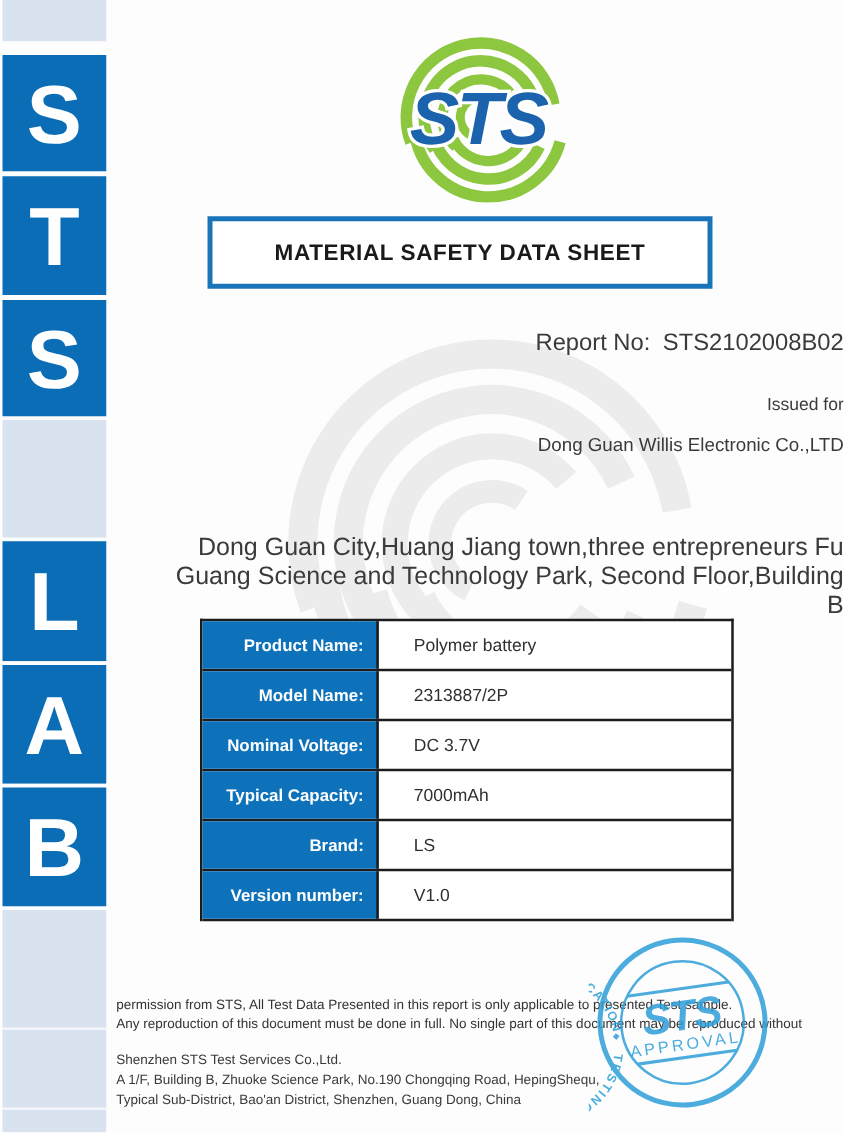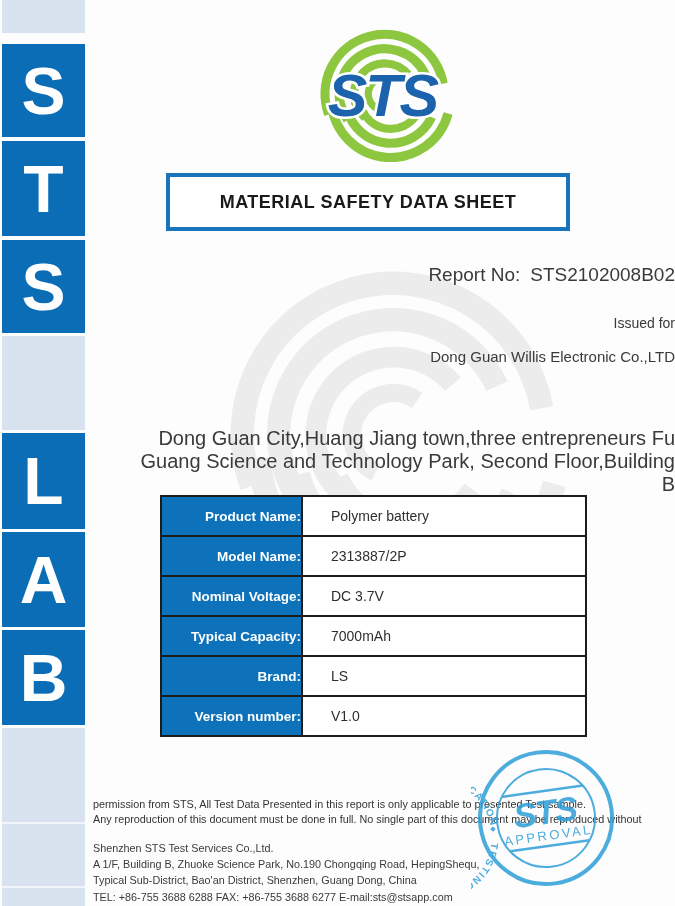--- a/index.html
+++ b/index.html
@@ -29,21 +29,21 @@
   .report-line{top:264px;font-size:19px;}
   .report-line .num{margin-left:10px;}
   .issued-line{top:315px;font-size:14px;}
   .customer-line{top:348px;font-size:15px;}
   .addr-block{top:393px;font-size:20px;line-height:23px;margin-top:34px;}
 
   
   .ptable{position:absolute;left:90px;top:495px;width:423px;border:2px solid #1c1c1c;border-bottom:none;background:#fff;}
   .trow{display:flex;height:38px;border-bottom:2px solid #1c1c1c;}
   .tlabel{width:141px;background:#0d72ba;color:#fff;font-weight:bold;font-size:13.5px;
-    display:flex;align-items:center;justify-content:flex-end;padding-right:0;box-sizing:border-box;
+    display:flex;align-items:center;justify-content:flex-end;padding-right:10px;box-sizing:border-box;
     border-right:2px solid #1c1c1c;}
   .tvalue{flex:1;color:#2f2f2f;font-size:14px;display:flex;align-items:center;padding-left:28px;}
 
   
   .disclaimer{position:absolute;left:23px;top:797px;font-size:10.8px;line-height:15px;color:#333;white-space:nowrap;}
   .footer-block{position:absolute;left:23px;top:840px;font-size:10.8px;line-height:16.2px;color:#3a3a3a;white-space:nowrap;}
 
   
   .stamp{position:absolute;left:471px;top:743px;width:150px;height:150px;z-index:3;opacity:.86;color:#2f9fd8;}
 </style>
@@ -136,21 +136,20 @@
 
     <div class="disclaimer">
       <div>permission from STS, All Test Data Presented in this report is only applicable to presented Test sample.</div>
       <div>Any reproduction of this document must be done in full. No single part of this document may be reproduced without</div>
     </div>
 
     <div class="footer-block">
       <div>Shenzhen STS Test Services Co.,Ltd.</div>
       <div>A 1/F, Building B, Zhuoke Science Park, No.190 Chongqing Road, HepingShequ,</div>
       <div>Typical Sub-District, Bao'an District, Shenzhen, Guang Dong, China</div>
-      <div>TEL: +86-755 3688 6288  FAX: +86-755 3688 6277  E-mail:sts@stsapp.com</div>
     </div>
   </div>
 
   <svg class="stamp" viewBox="0 0 150 150">
     <g transform="rotate(-8 75 75)" fill="none" stroke="currentColor">
       <circle cx="75" cy="75" r="66" stroke-width="4"></circle>
       <circle cx="75" cy="75" r="49" stroke-width="2"></circle>
       <path id="ringPath" d="M 19 75 A 56 56 0 1 1 18.99 74.85" pathLength="360" stroke="none"></path>
       <line x1="34" y1="48" x2="116" y2="48" stroke-width="2.5"></line>
       <line x1="35" y1="103" x2="115" y2="103" stroke-width="2.5"></line>

